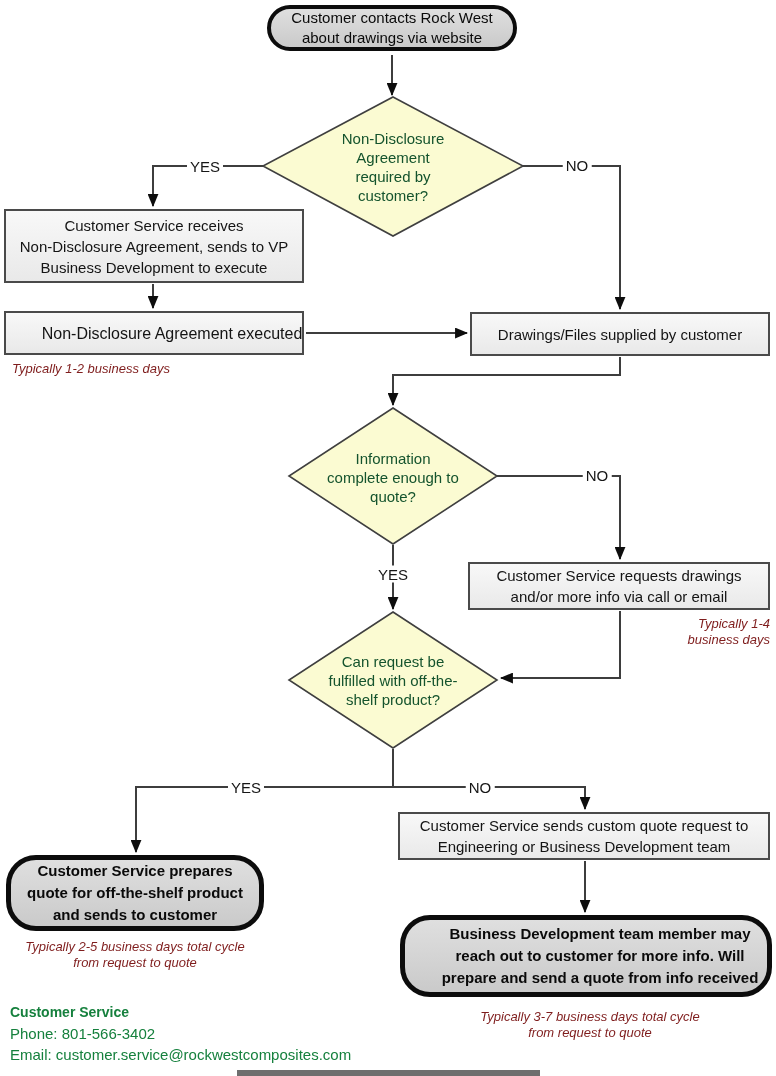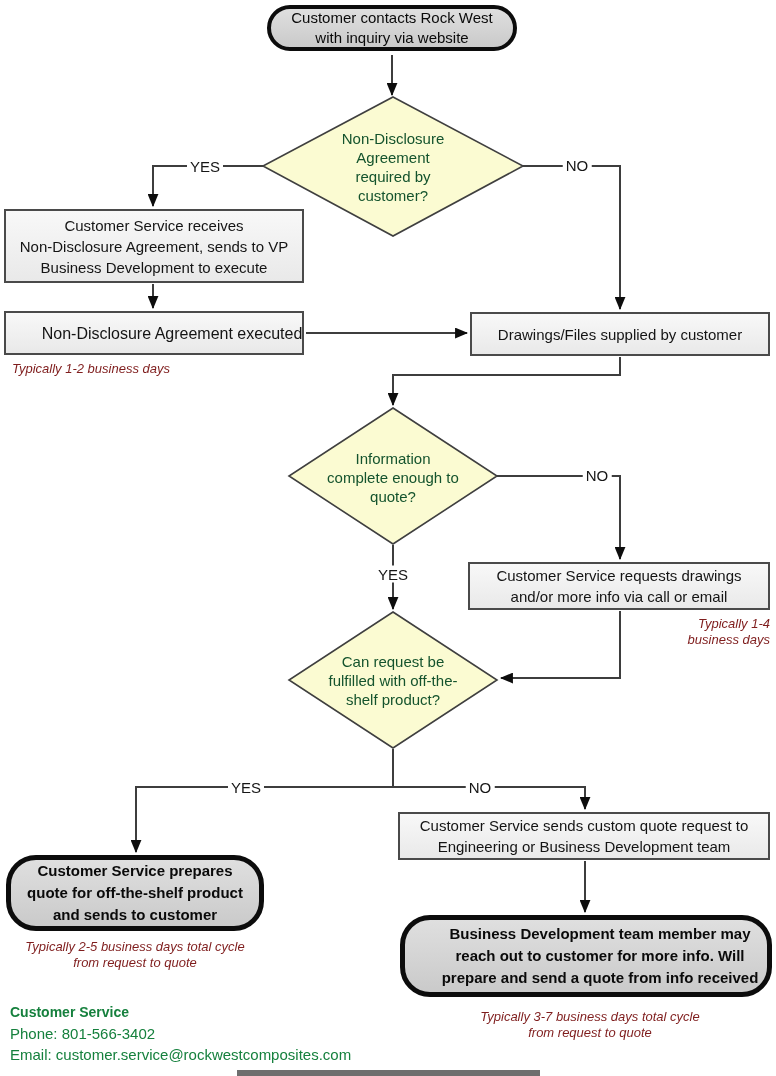--- a/index.html
+++ b/index.html
@@ -78,21 +78,21 @@
     <path d="M497,476 L620,476 L620,559" stroke="#3d3d3d" stroke-width="2" fill="none" marker-end="url(#arrow)"></path>
     <path d="M393,545 L393,609" stroke="#3d3d3d" stroke-width="2" fill="none" marker-end="url(#arrow)"></path>
     <path d="M620,611 L620,678 L501,678" stroke="#3d3d3d" stroke-width="2" fill="none" marker-end="url(#arrow)"></path>
     <path d="M393,749 L393,787 L136,787 L136,852" stroke="#3d3d3d" stroke-width="2" fill="none" marker-end="url(#arrow)"></path>
     <path d="M393,787 L585,787 L585,809" stroke="#3d3d3d" stroke-width="2" fill="none" marker-end="url(#arrow)"></path>
     <path d="M585,861 L585,912" stroke="#3d3d3d" stroke-width="2" fill="none" marker-end="url(#arrow)"></path>
   </svg>
 
   <div class="node terminal" style="left:267px;top:5px;width:250px;height:46px;">
     <div>Customer contacts Rock West</div>
-    <div>with inquiry via website</div>
+    <div>about drawings via website</div>
   </div>
 
   <div class="dtext" style="left:293px;top:129px;width:200px;">
     <div>Non-Disclosure</div>
     <div>Agreement</div>
     <div>required by</div>
     <div>customer?</div>
   </div>
 
   <div class="node process" style="left:4px;top:209px;width:300px;height:74px;">

